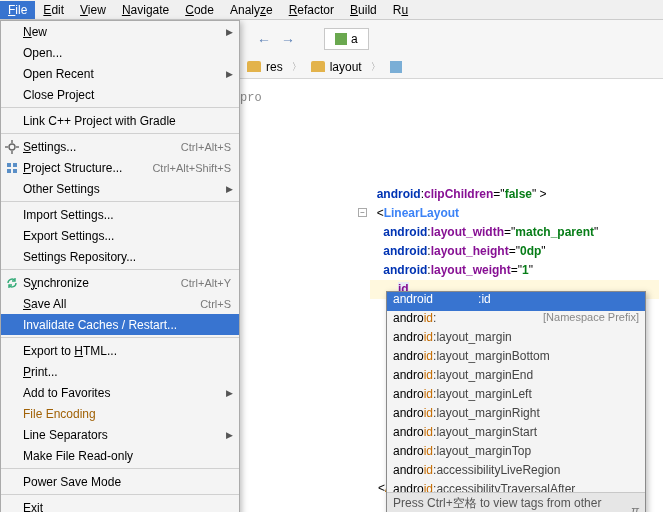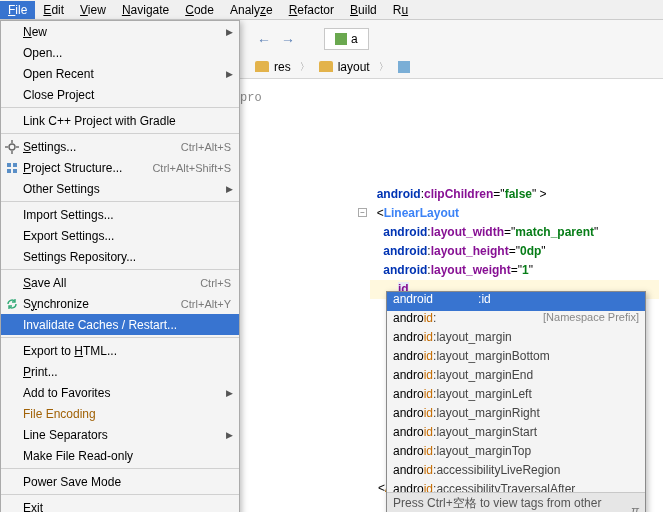--- a/index.html
+++ b/index.html
@@ -24,21 +24,21 @@
 
   .ul { text-decoration: underline; }
 
   
   .toolbar-rem { position: absolute; left: 240px; top: 20px; right: 0; height: 40px; background: #f6f6f6; border-bottom: 1px solid #d6d6d6; }
   .toolbar-rem .nav { position: absolute; left: 16px; top: 10px; display: flex; gap: 8px; align-items: center; }
   .toolbar-rem .arrow { width: 16px; height: 16px; display: flex; align-items: center; justify-content: center; color: #5a7fb5; font-size: 14px; }
   .toolbar-rem .tab { position: absolute; left: 84px; top: 8px; height: 22px; border: 1px solid #c8c8c8; background: #fff; padding: 2px 10px; display: flex; align-items: center; gap: 4px; }
   .toolbar-rem .tab .ticon { width: 12px; height: 12px; background: #6aa84f; }
 
-  .crumbbar { position: absolute; left: 240px; top: 55px; right: 0; height: 24px; background: #f6f6f6; border-bottom: 1px solid #d6d6d6; display: flex; align-items: center; padding-left: 8px; gap: 2px; }
+  .crumbbar { position: absolute; left: 240px; top: 55px; right: 0; height: 24px; background: #f6f6f6; border-bottom: 1px solid #d6d6d6; display: flex; align-items: center; gap: 2px; }
   .crumbbar .folder-icon { width: 14px; height: 11px; background: #e3b34b; border-radius: 2px 2px 0 0; display: inline-block; margin-right: 2px; }
   .crumbbar .seg { padding: 1px 6px; border: 1px solid transparent; display: flex; align-items: center; gap: 3px; }
   .crumbbar .chev { color: #888; font-size: 10px; }
   .crumbbar .last-icon { width: 12px; height: 12px; background: #7aaed6; }
 
   .editor-peek { position: absolute; left: 240px; top: 91px; width: 40px; color: #888; font-family: "Consolas","Courier New",monospace; font-size: 12px; }
 
   
   .editor { position: absolute; left: 370px; top: 185px; right: 4px; font-family: "Consolas","Courier New",monospace; font-size: 13px; line-height: 19px; }
   .editor .line { white-space: pre; }
@@ -144,31 +144,31 @@
       <span class="label">Import Settings...</span>
     </div>
   <div class="row">
       <span class="label">Export Settings...</span>
     </div>
   <div class="row">
       <span class="label">Settings Repository...</span>
     </div>
   <div class="sep"></div>
   <div class="row">
-      <span class="label"><span class="ul">S</span>ave All</span>
-      <span class="shortcut">Ctrl+S</span>
-    </div>
-  <div class="row">
     <span class="icon"><svg viewBox="0 0 14 14">
           <path d="M3 7a4 4 0 0 1 7-2.6M11 7a4 4 0 0 1-7 2.6" fill="none" stroke="#3a7" stroke-width="1.4"></path>
           <path d="M10 2v3h-3M4 12v-3h3" fill="none" stroke="#3a7" stroke-width="1.4"></path>
         </svg></span>
     <span class="label">S<span class="ul">y</span>nchronize</span>
       <span class="shortcut">Ctrl+Alt+Y</span>
   </div>
+  <div class="row">
+      <span class="label"><span class="ul">S</span>ave All</span>
+      <span class="shortcut">Ctrl+S</span>
+    </div>
   <div class="row highlight">
       <span class="label">Invalidate Caches / Restart...</span>
     </div>
   <div class="sep"></div>
   <div class="row">
       <span class="label">Export to <span class="ul">H</span>TML...</span>
     </div>
   <div class="row">
       <span class="label"><span class="ul">P</span>rint...</span>
     </div>

